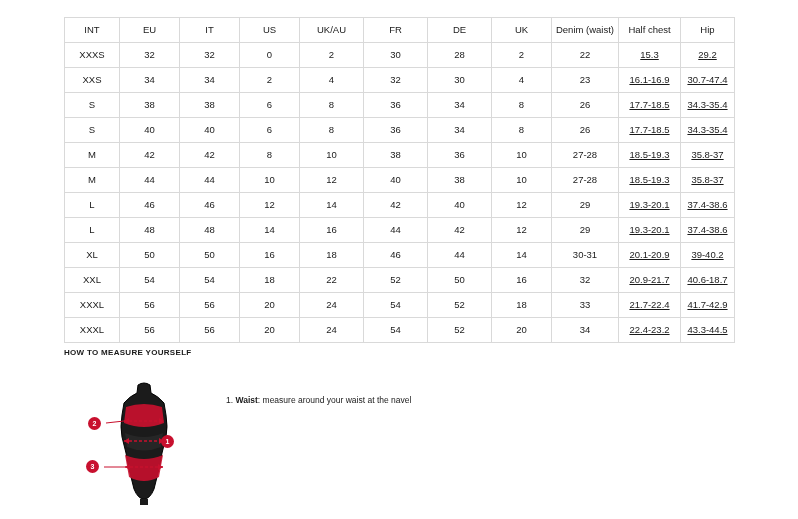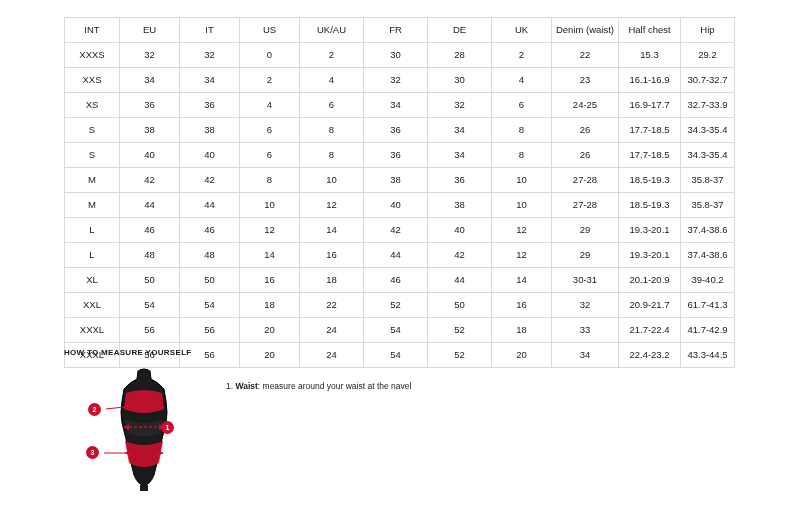--- a/index.html
+++ b/index.html
@@ -57,38 +57,39 @@
   col.c5 { width: 64px; }
   col.c6 { width: 64px; }
   col.c7 { width: 60px; }
   col.c8 { width: 67px; }
   col.c9 { width: 62px; }
   col.c10 { width: 54px; }
   
   td.left {
     text-align: left;
     padding-left: 9px;
+    text-decoration: underline;
   }
   th.left {
     text-align: left;
     padding-left: 9px;
   }
   
   .measure-section {
     position: absolute;
     left: 64px;
     top: 348px;
     width: 680px;
   }
   .measure-title {
     font-size: 8px;
     font-weight: bold;
     letter-spacing: 0.3px;
     color: #1a1a1a;
-    margin-bottom: 10px;
+    margin-bottom: 24px;
   }
   .measure-body {
     position: relative;
     display: flex;
     align-items: flex-start;
   }
   .figure-box {
     position: relative;
     width: 110px;
     height: 125px;
@@ -181,34 +182,21 @@
           <td>XXS</td>
           <td>34</td>
           <td>34</td>
           <td>2</td>
           <td>4</td>
           <td>32</td>
           <td>30</td>
           <td>4</td>
           <td>23</td>
           <td class="left">16.1-16.9</td>
-          <td class="left">30.7-32.7</td>
-        </tr>
-        <tr>
-          <td>XS</td>
-          <td>36</td>
-          <td>36</td>
-          <td>4</td>
-          <td>6</td>
-          <td>34</td>
-          <td>32</td>
-          <td>6</td>
-          <td>24-25</td>
-          <td class="left">16.9-17.7</td>
-          <td class="left">32.7-33.9</td>
+          <td class="left">30.7-47.4</td>
         </tr>
         <tr>
           <td>S</td>
           <td>38</td>
           <td>38</td>
           <td>6</td>
           <td>8</td>
           <td>36</td>
           <td>34</td>
           <td>8</td>
@@ -298,21 +286,21 @@
           <td>XXL</td>
           <td>54</td>
           <td>54</td>
           <td>18</td>
           <td>22</td>
           <td>52</td>
           <td>50</td>
           <td>16</td>
           <td>32</td>
           <td class="left">20.9-21.7</td>
-          <td class="left">61.7-41.3</td>
+          <td class="left">40.6-18.7</td>
         </tr>
         <tr>
           <td>XXXL</td>
           <td>56</td>
           <td>56</td>
           <td>20</td>
           <td>24</td>
           <td>54</td>
           <td>52</td>
           <td>18</td>

